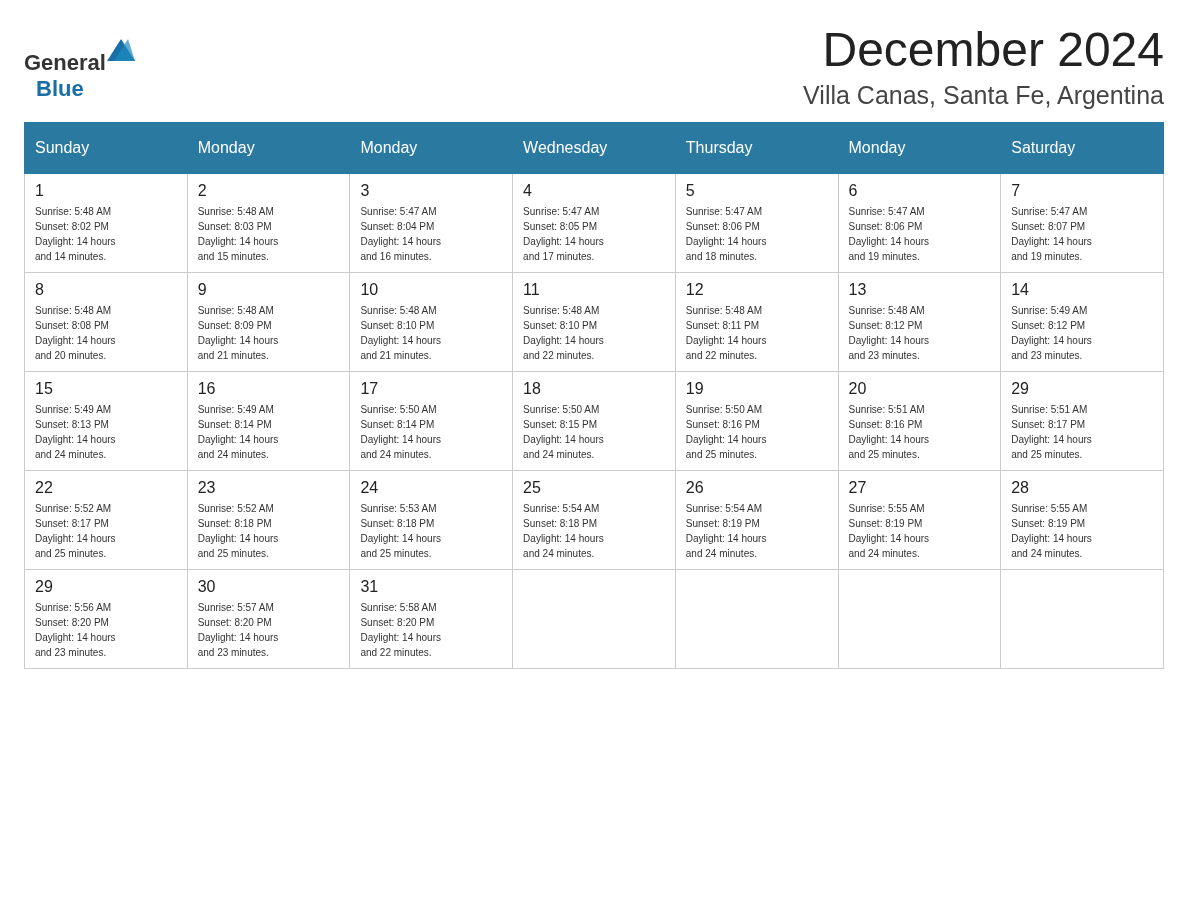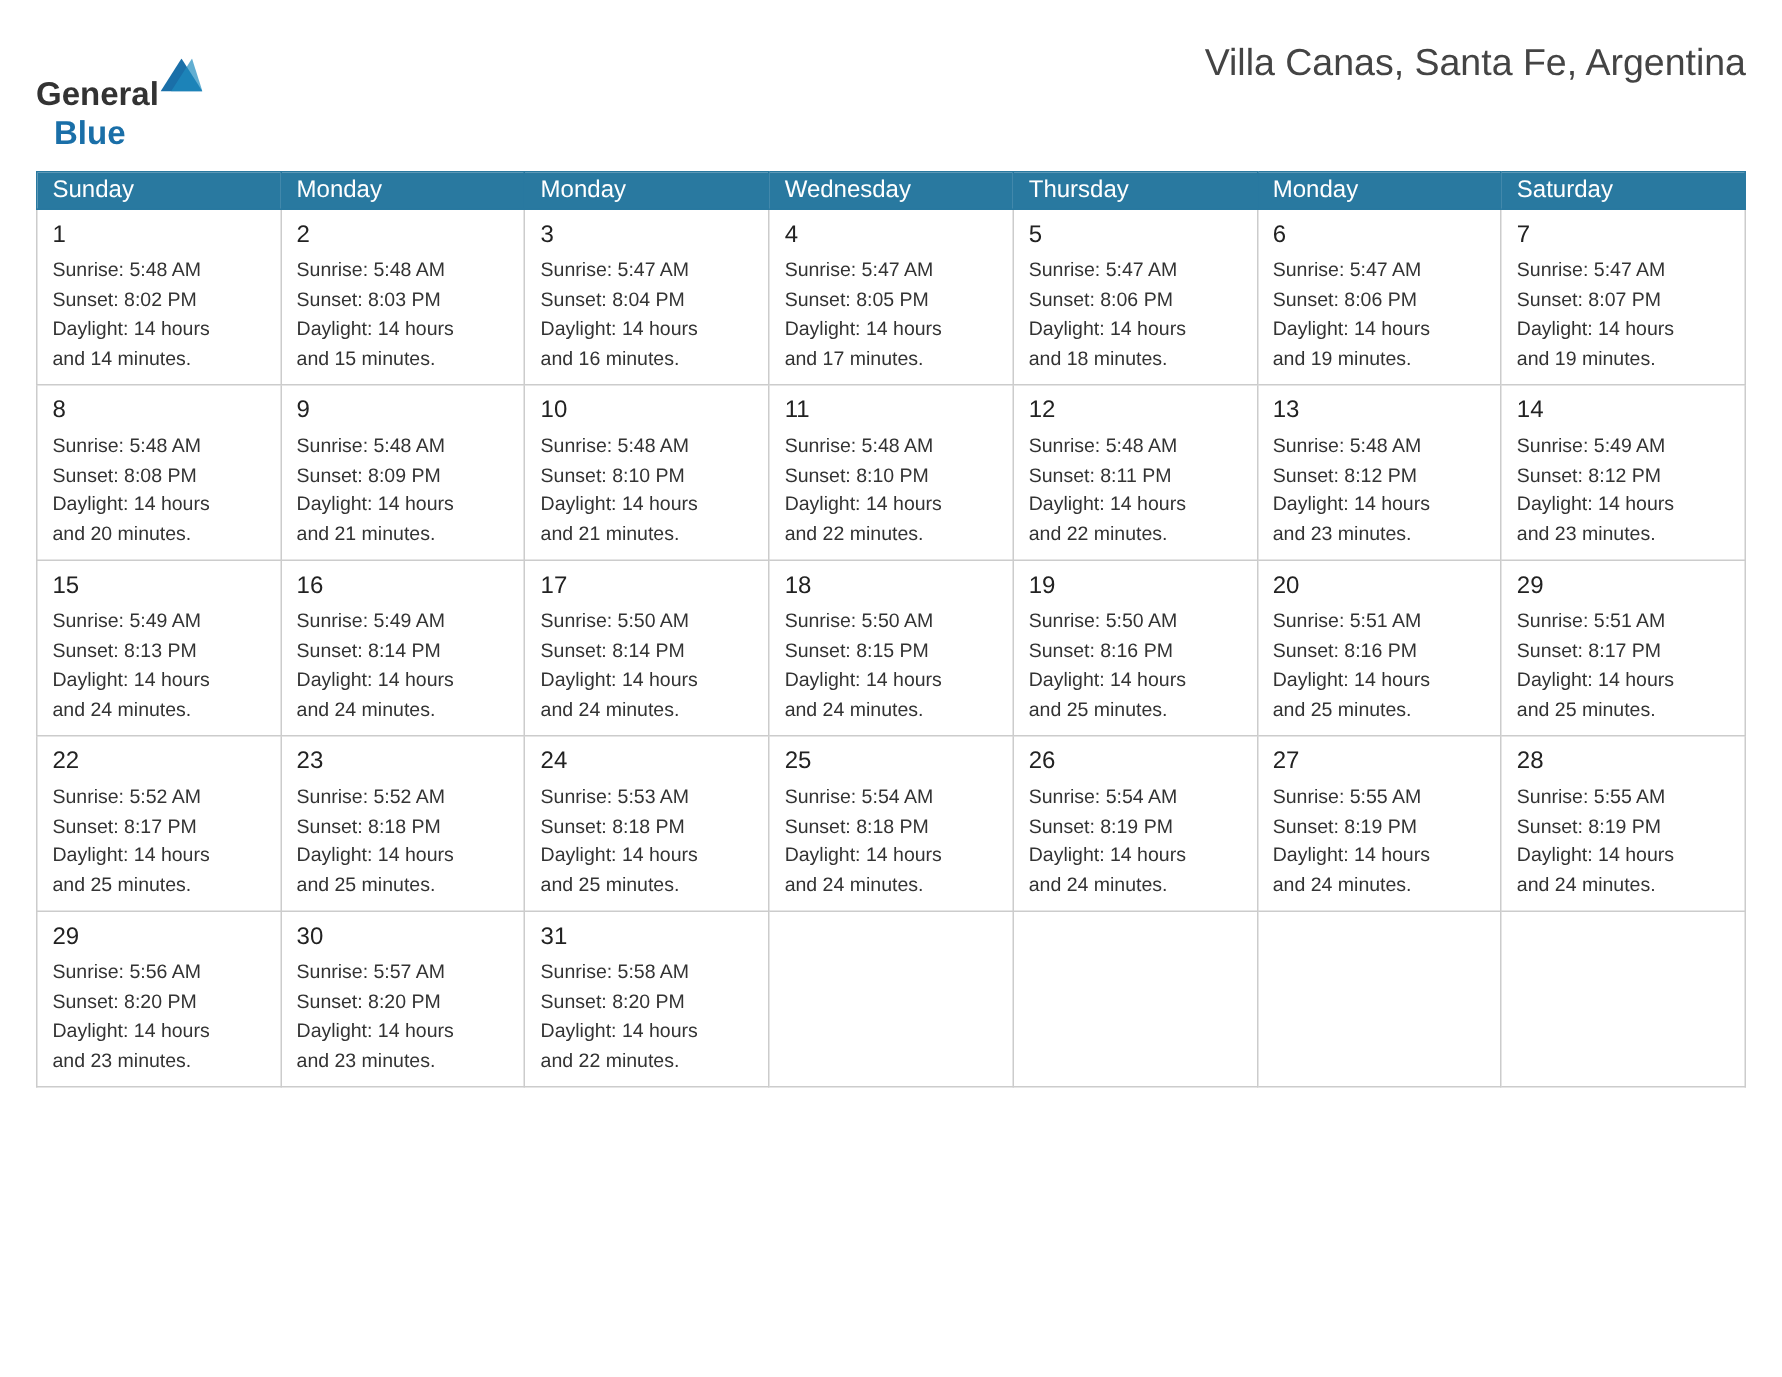--- a/index.html
+++ b/index.html
@@ -33,42 +33,42 @@
     .calendar-table {
       width: 100%;
       border-collapse: collapse;
       margin-top: 12px;
     }
     .calendar-table th {
       background-color: #2979a0;
       color: #fff;
       font-size: 16px;
       font-weight: normal;
-      padding: 3px 10px;
+      padding: 16px 10px;
       text-align: left;
       border: 1px solid #2979a0;
     }
     .calendar-table td {
       vertical-align: top;
       padding: 8px 10px;
       border: 1px solid #ccc;
       width: 14.28%;
       font-size: 13px;
       color: #333;
       min-height: 100px;
     }
     .day-number {
       font-size: 16px;
       font-weight: normal;
       color: #222;
       margin-bottom: 4px;
       display: block;
     }
     .day-info {
-      font-size: 13px;
+      font-size: 10px;
       line-height: 1.5;
       color: #333;
     }
     td.empty {
       background: #fff;
     }
     .logo-wrapper {
       display: flex;
       flex-direction: column;
       align-items: flex-start;
@@ -91,20 +91,21 @@
       <svg width="28" height="22" viewBox="0 0 28 22" style="margin-left:1px;">
         <polygon points="0,22 14,0 28,22" fill="#1a6fa8"></polygon>
         <polygon points="7,22 21,0 28,22" fill="#1e8cbf" opacity="0.7"></polygon>
       </svg>
     </div>
     <div class="logo-line2">
       <span style="font-size:22px;font-weight:bold;color:#1a6fa8;margin-left:4px;">Blue</span>
     </div>
   </div>
   <div class="title-section">
+    <div class="month-title">December 2024</div>
     <div class="location-subtitle">Villa Canas, Santa Fe, Argentina</div>
   </div>
 </div>
 
 <table class="calendar-table">
   <thead>
     <tr>
     <th>Sunday</th>
         <th>Monday</th>
         <th>Monday</th>

